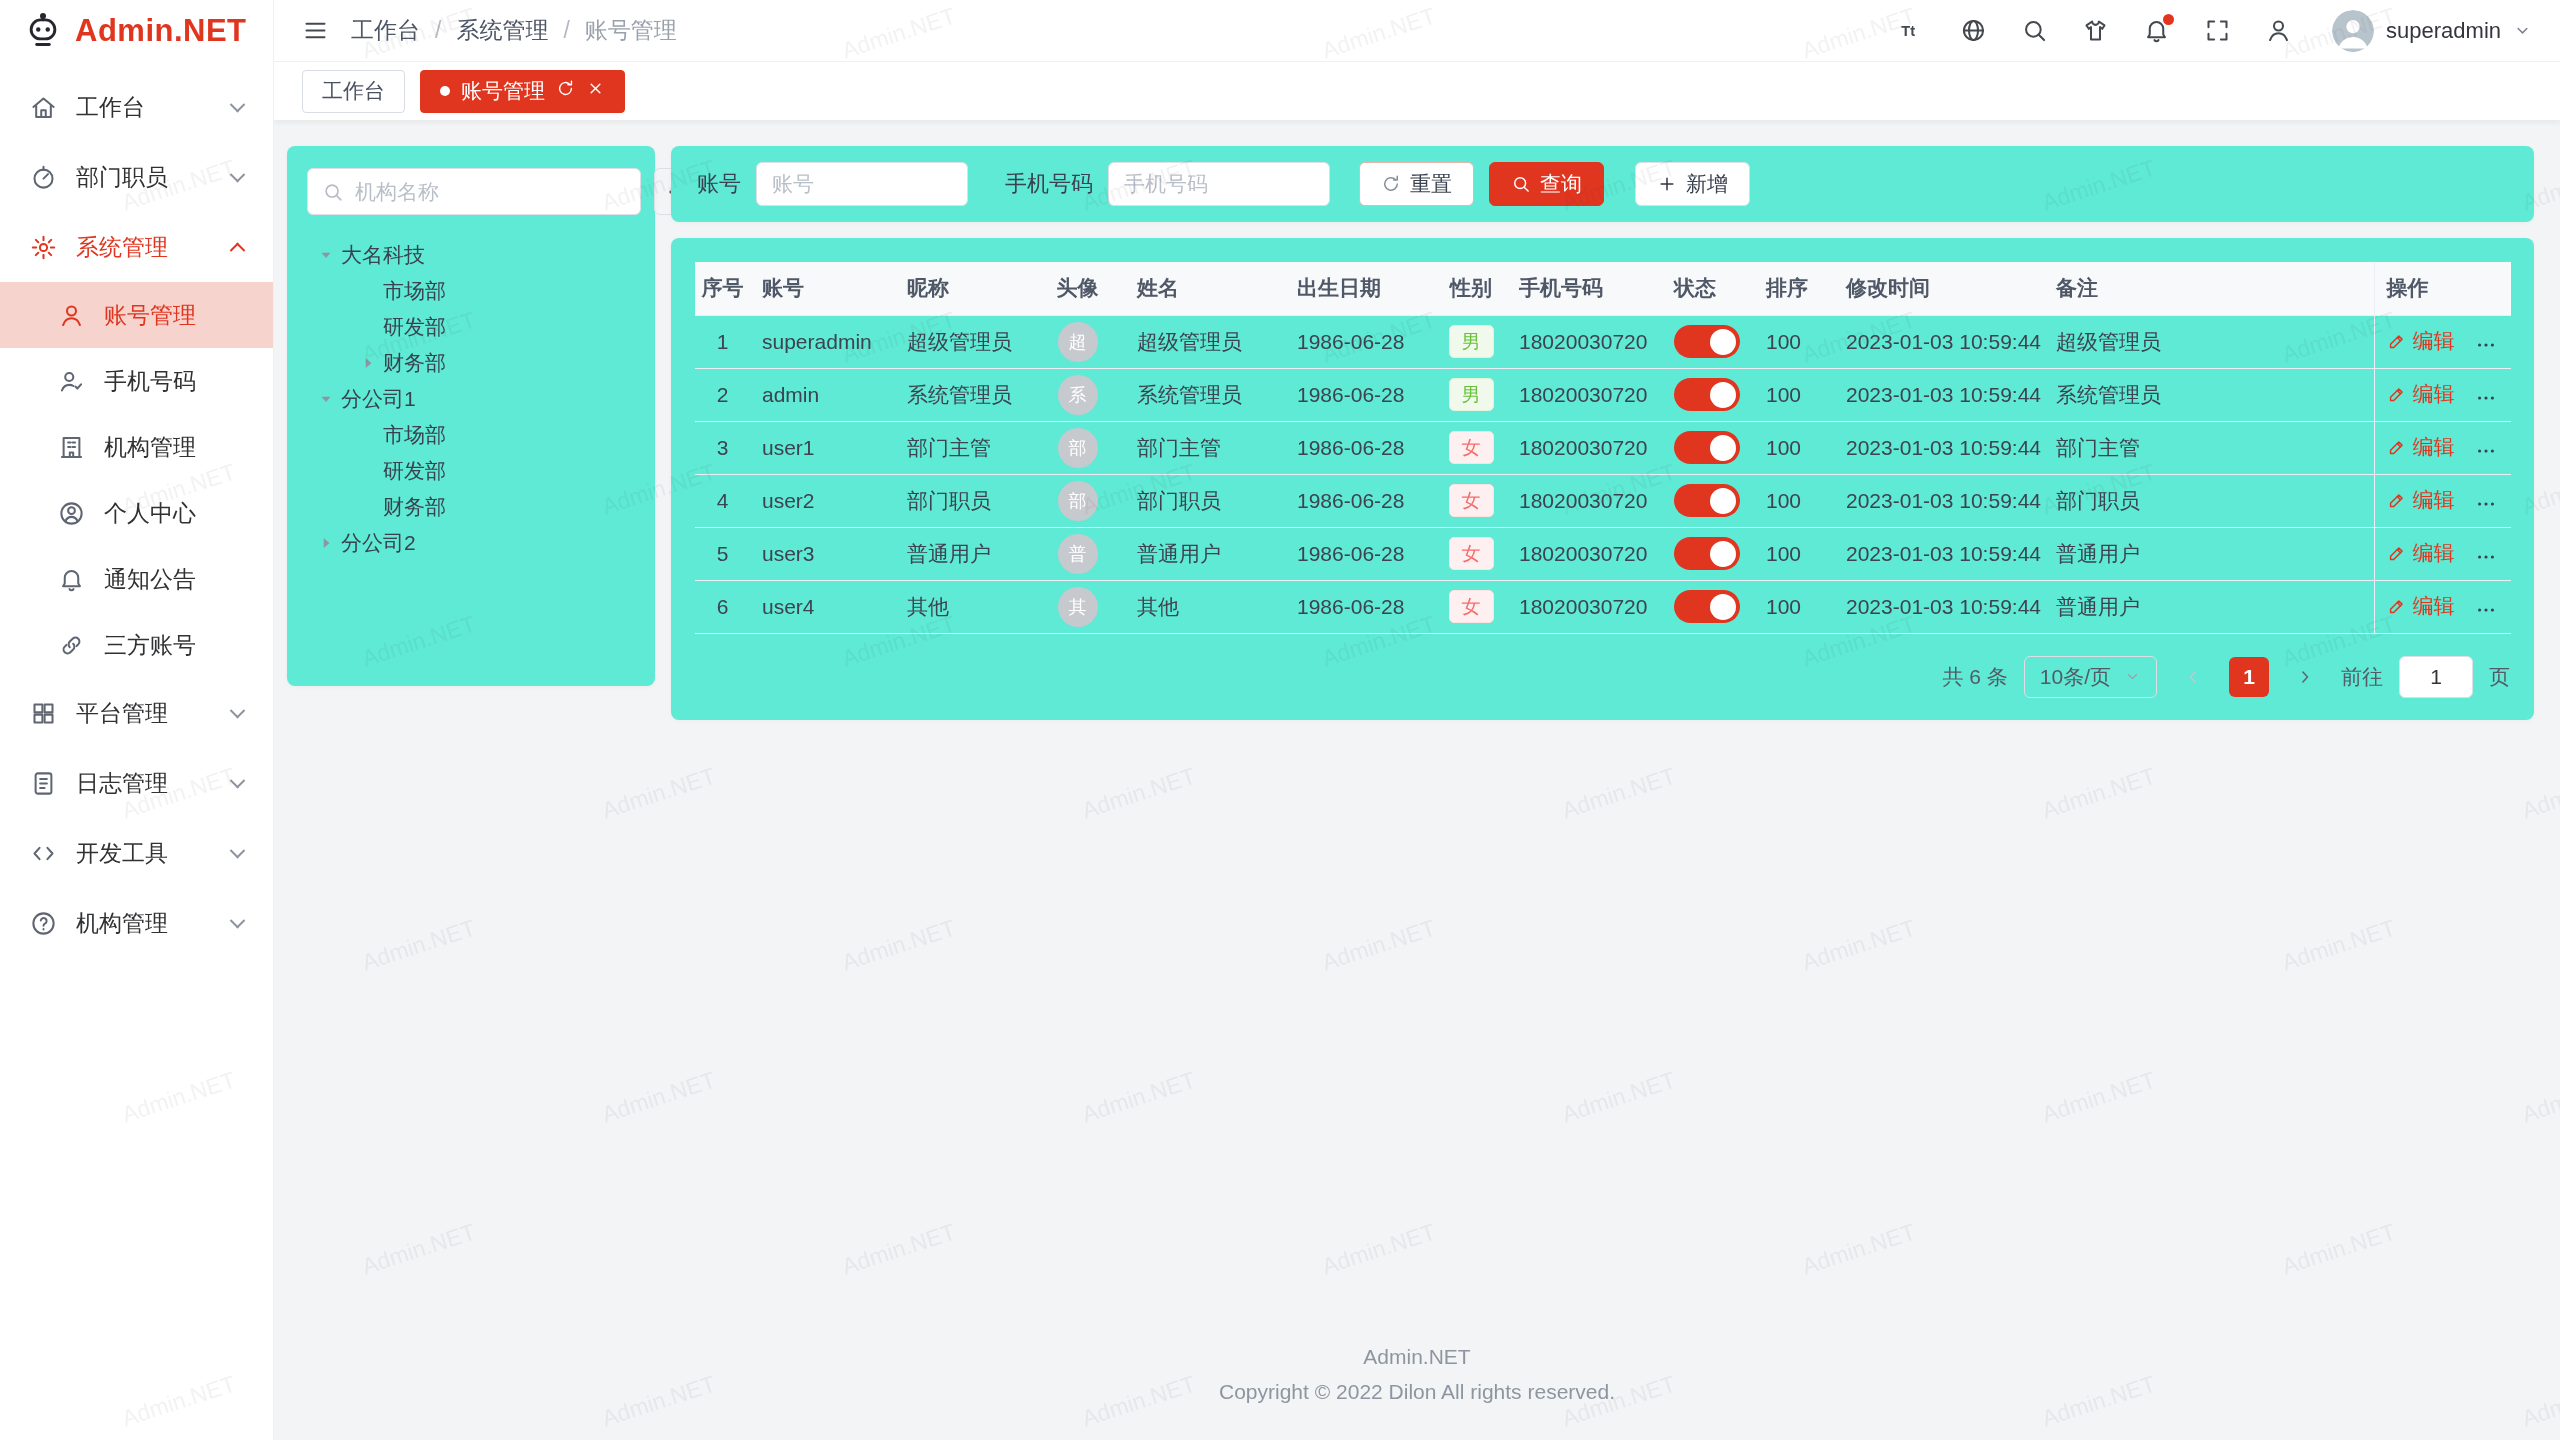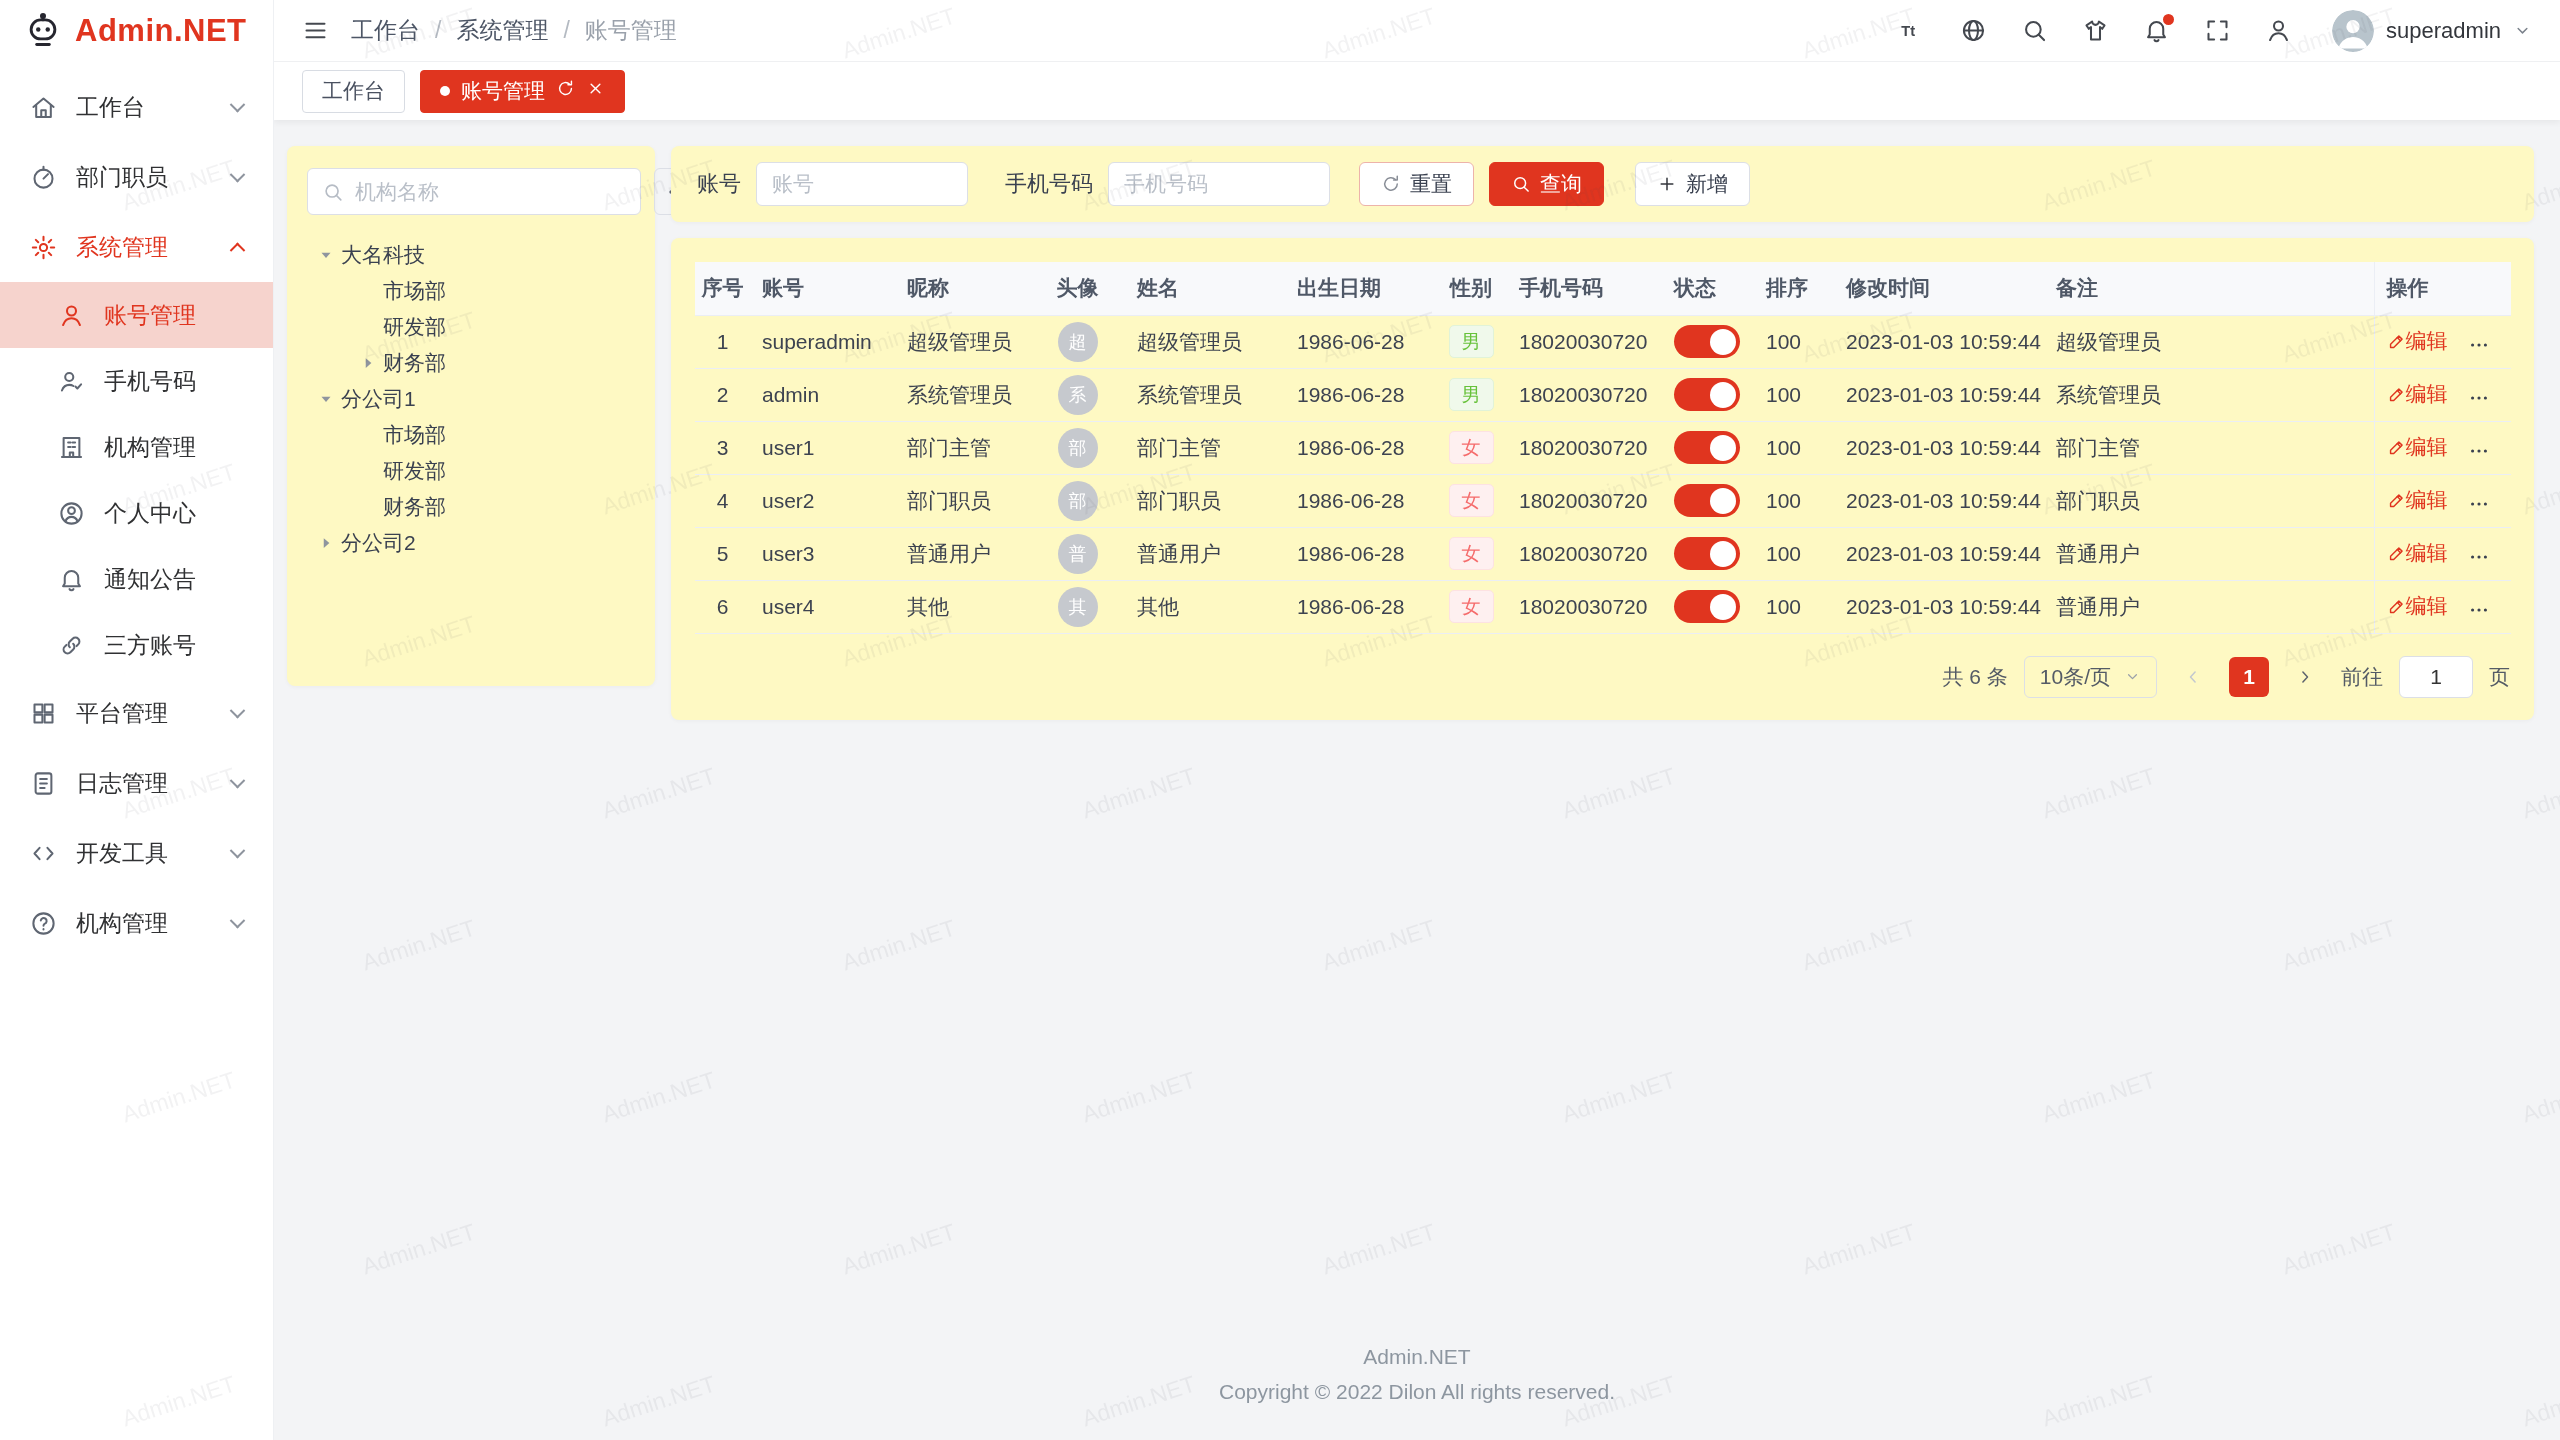--- a/index.html
+++ b/index.html
@@ -52,21 +52,21 @@
 
   
   .tabsbar{height:58px;background:#fff;display:flex;align-items:center;gap:15px;padding:0 28px;box-shadow:0 3px 6px rgba(0,0,0,.05);position:relative;z-index:2;}
   .tag-tab{display:inline-flex;align-items:center;gap:11px;height:43px;padding:0 19px;border:1px solid #d8dce3;border-radius:4px;background:#fff;font-size:21px;color:#4a5160;cursor:pointer;}
   .tag-tab.active{background:var(--primary);border-color:var(--primary);color:#fff;}
   .tag-tab .dot{width:10px;height:10px;border-radius:50%;background:#fff;}
   .tag-tab .ticon svg.icon{width:19px;height:19px;color:#fff;}
 
   
   .content{flex:1;display:flex;align-items:flex-start;gap:16px;padding:26px 26px 0 13px;min-height:0;}
-  .card{background:#fef9c3;border-radius:8px;box-shadow:0 1px 4px rgba(0,0,0,.04);}
+  .card{background:#5eead4;border-radius:8px;box-shadow:0 1px 4px rgba(0,0,0,.04);}
 
   .tree-card{width:368px;min-width:368px;height:540px;padding:22px 20px;}
   .tree-search{display:flex;gap:13px;align-items:center;}
   .search-box{flex:1;display:flex;align-items:center;gap:11px;height:47px;border:1px solid #dcdfe6;border-radius:6px;padding:0 14px;background:#fff;}
   .search-box svg.icon{width:22px;height:22px;color:#b6bcc5;}
   .search-box input{border:none;outline:none;flex:1;min-width:0;font-size:21px;font-family:inherit;color:#333;background:transparent;}
   .search-box input::placeholder{color:#b9bfc8;}
   .more-square{width:47px;height:47px;border:1px solid #dcdfe6;border-radius:6px;display:inline-flex;align-items:center;justify-content:center;color:#5f6672;cursor:pointer;flex:none;}
   .more-square svg.icon{width:24px;height:24px;}
   .org-tree{margin-top:22px;}
@@ -99,21 +99,21 @@
   th:nth-child(1),td:nth-child(1),th:nth-child(4),td:nth-child(4),th:nth-child(7),td:nth-child(7){text-align:center;padding:0 6px;}
   td.ops,th:last-child{border-left:1px solid #ebeef5;}
   .avatar-circle{display:inline-flex;width:40px;height:40px;border-radius:50%;background:#c6c9ce;color:#fff;font-size:18px;align-items:center;justify-content:center;}
   .tag{display:inline-block;height:33px;line-height:31px;padding:0 12px;border-radius:5px;font-size:19px;}
   .tag.male{color:#67c23a;background:#f0f9eb;border:1px solid #e1f3d8;}
   .tag.female{color:#f56c6c;background:#fef0f0;border:1px solid #fde2e2;}
   .switch{display:inline-block;width:66px;height:33px;border-radius:17px;background:#d6d9de;position:relative;cursor:pointer;vertical-align:middle;}
   .switch.on{background:var(--primary);}
   .switch::after{content:"";position:absolute;top:3.5px;left:4px;width:26px;height:26px;border-radius:50%;background:#fff;}
   .switch.on::after{left:auto;right:4px;}
-  .edit-link{color:var(--primary);display:inline-flex;align-items:center;gap:0;cursor:pointer;}
+  .edit-link{color:var(--primary);display:inline-flex;align-items:center;gap:7px;cursor:pointer;}
   .edit-link svg.icon{width:19px;height:19px;}
   .more-btn{display:inline-flex;margin-left:20px;color:#3a4150;cursor:pointer;vertical-align:middle;}
   .more-btn svg.icon{width:22px;height:22px;}
 
   .pagination{display:flex;align-items:center;justify-content:flex-end;gap:16px;margin-top:22px;font-size:21px;color:#545b66;}
   .page-size-select{display:inline-flex;align-items:center;gap:13px;height:42px;border:1px solid #dcdfe6;border-radius:6px;padding:0 15px;cursor:pointer;color:#545b66;}
   .page-size-select svg.icon{width:17px;height:17px;color:#9aa0a9;}
   .pg-btn{min-width:40px;height:40px;border:none;background:transparent;display:inline-flex;align-items:center;justify-content:center;border-radius:6px;cursor:pointer;color:#5d636d;font-family:inherit;font-size:21px;}
   .pg-btn svg.icon{width:20px;height:20px;}
   .pg-btn.prev{color:#c3c8cf;}

